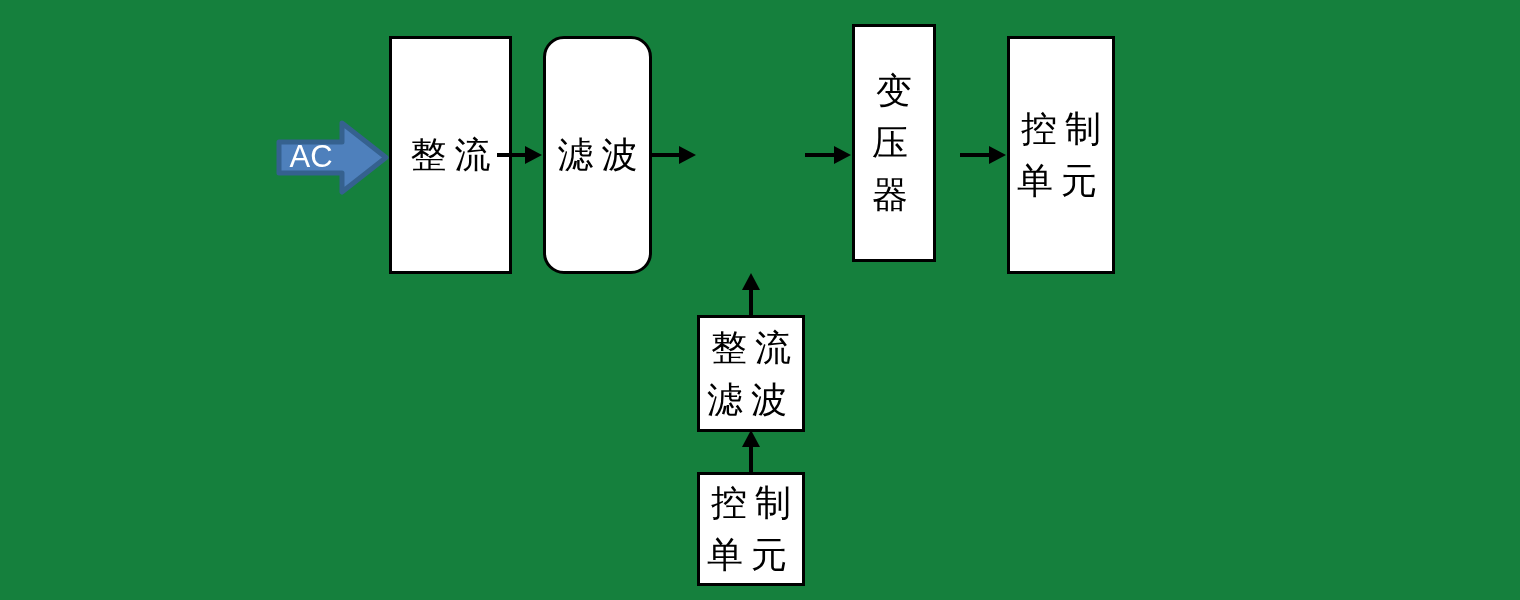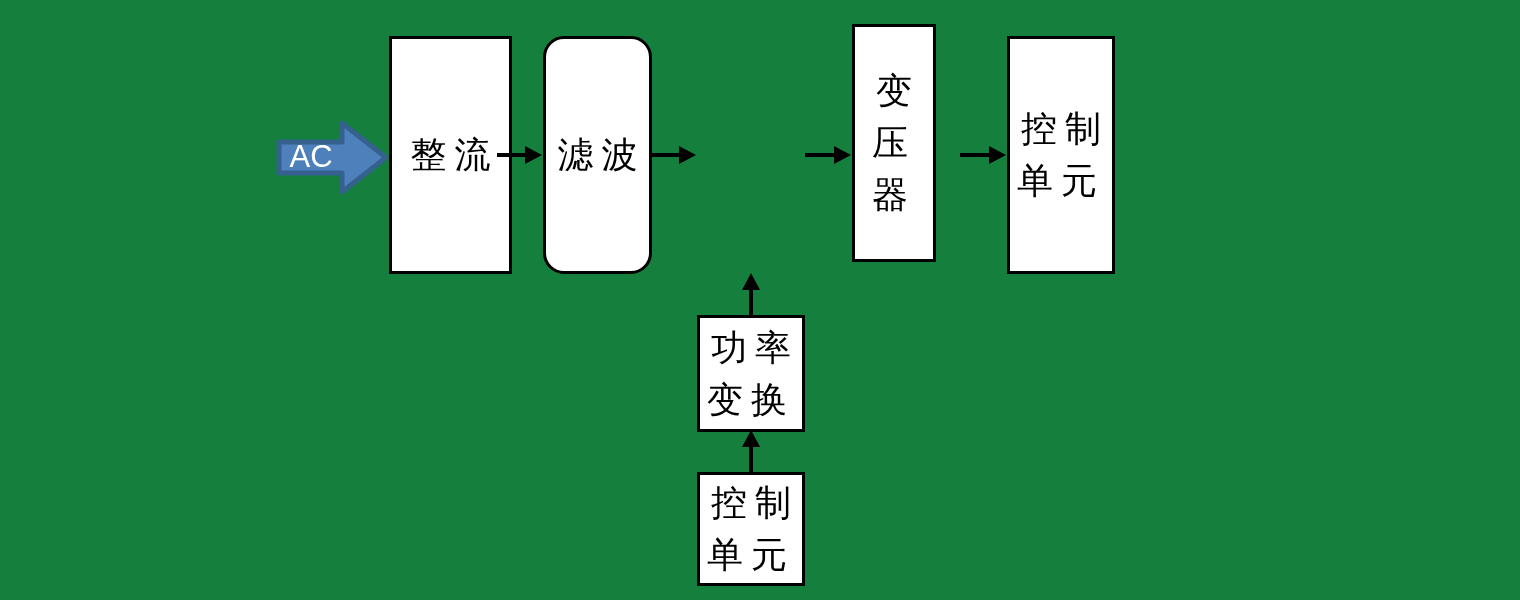--- a/index.html
+++ b/index.html
@@ -89,21 +89,21 @@
     <span class="block-label">滤波</span>
   </div>
   <div class="block b4">
     <span class="block-label">变压器</span>
   </div>
   <div class="block b5">
     <span class="block-label">控制单元</span>
   </div>
 
   <div class="block b6">
-    <span class="block-label">功率变换</span>
+    <span class="block-label">整流滤波</span>
   </div>
   <div class="block b7">
     <span class="block-label">控制单元</span>
   </div>
 
   <svg class="conn ha1" width="46" height="24" viewBox="0 0 46 24">
     <line x1="0" y1="12" x2="30" y2="12" stroke-width="4" stroke="#000000"></line>
     <polygon points="28,3 45,12 28,21" fill="#000000"></polygon>
   </svg>
   <svg class="conn ha2" width="46" height="24" viewBox="0 0 46 24">

